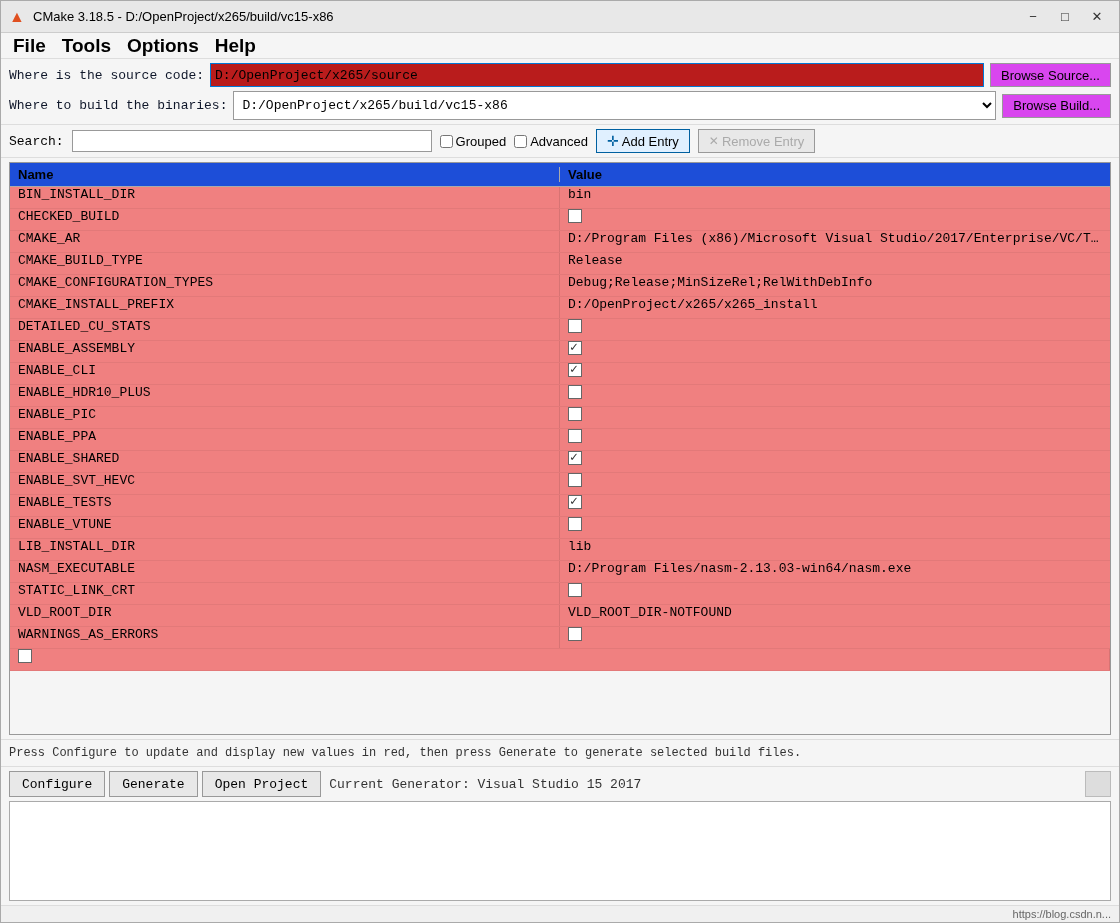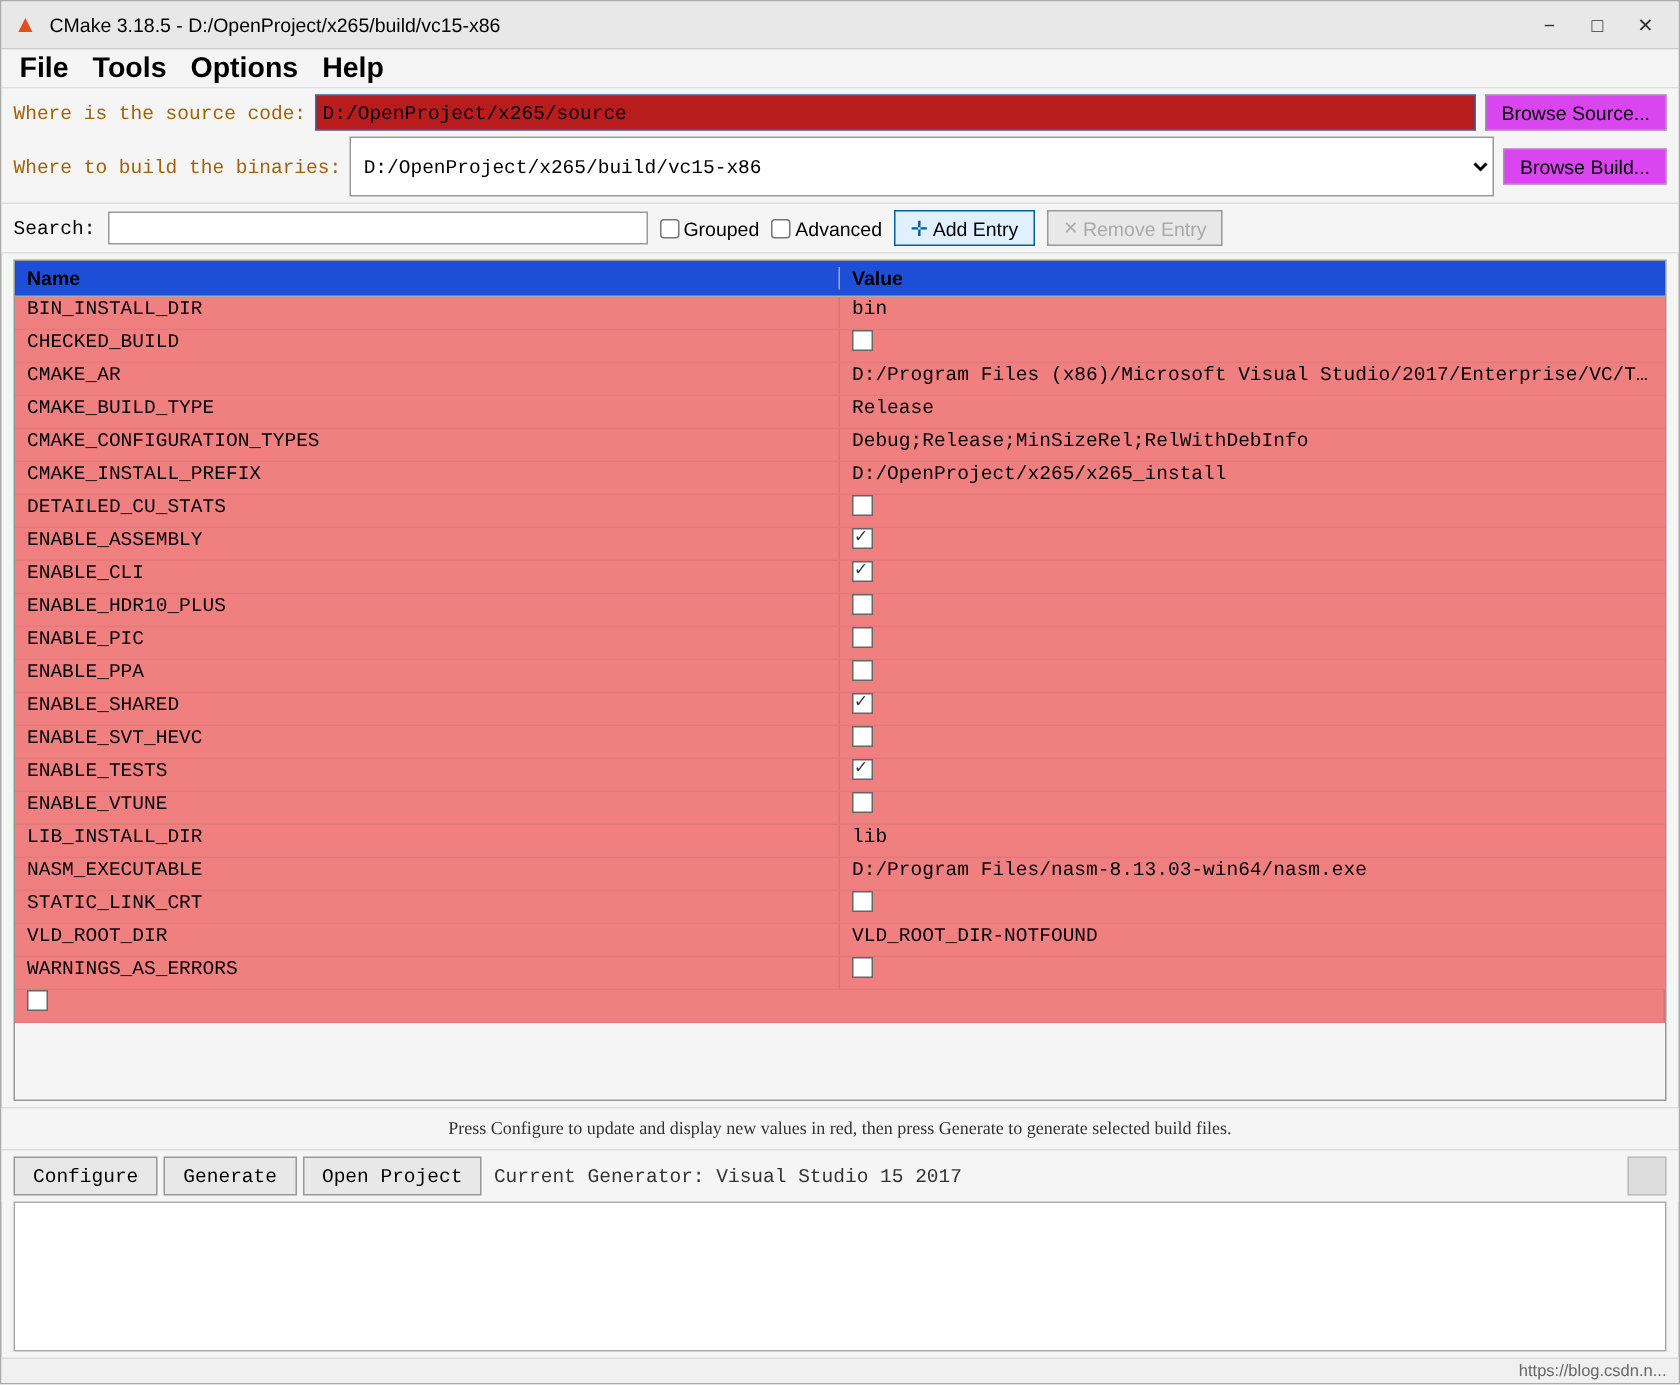--- a/index.html
+++ b/index.html
@@ -79,37 +79,37 @@
       flex-direction: column;
       gap: 4px;
     }
     .toolbar-row {
       display: flex;
       align-items: center;
       gap: 6px;
     }
     .toolbar-label {
       font-size: 13px;
-      color: #a16207;
+      color: #0f172a;
       white-space: nowrap;
       font-family: 'Courier New', monospace;
     }
     .toolbar-input {
       flex: 1;
       height: 24px;
       border: 1px solid #0078d7;
       padding: 0 4px;
       font-size: 13px;
       font-family: 'Courier New', monospace;
       outline: none;
       background: #b91c1c;
     }
     .toolbar-select {
       flex: 1;
-      height: 40px;
+      height: 29px;
       border: 1px solid #999;
       padding: 0 4px;
       font-size: 13px;
       font-family: 'Courier New', monospace;
       background: white;
       outline: none;
     }
     .toolbar-button {
       height: 24px;
       padding: 0 10px;
@@ -237,22 +237,21 @@
       left: 1px;
       font-size: 13px;
       color: #333;
     }
 
     .status-bar {
       background: #f5f5f5;
       border-top: 1px solid #ddd;
       padding: 6px 8px;
       font-size: 12px;
-      font-family: Liberation Serif, serif;
-      text-align: center;
+      font-family: Liberation Mono, monospace;
       color: #333;
     }
 
     .bottom-buttons {
       background: #f5f5f5;
       padding: 4px 8px;
       border-top: 1px solid #ddd;
       display: flex;
       align-items: center;
       gap: 4px;
@@ -432,21 +431,21 @@
         <div class="table-row red">
           <div class="table-cell">ENABLE_VTUNE</div>
           <div class="table-cell"><span class="checkbox-cell"></span></div>
         </div>
         <div class="table-row red">
           <div class="table-cell">LIB_INSTALL_DIR</div>
           <div class="table-cell">lib</div>
         </div>
         <div class="table-row red">
           <div class="table-cell">NASM_EXECUTABLE</div>
-          <div class="table-cell">D:/Program Files/nasm-8.13.03-win64/nasm.exe</div>
+          <div class="table-cell">D:/Program Files/nasm-2.13.03-win64/nasm.exe</div>
         </div>
         <div class="table-row red">
           <div class="table-cell">STATIC_LINK_CRT</div>
           <div class="table-cell"><span class="checkbox-cell"></span></div>
         </div>
         <div class="table-row red">
           <div class="table-cell">VLD_ROOT_DIR</div>
           <div class="table-cell">VLD_ROOT_DIR-NOTFOUND</div>
         </div>
         <div class="table-row red">

